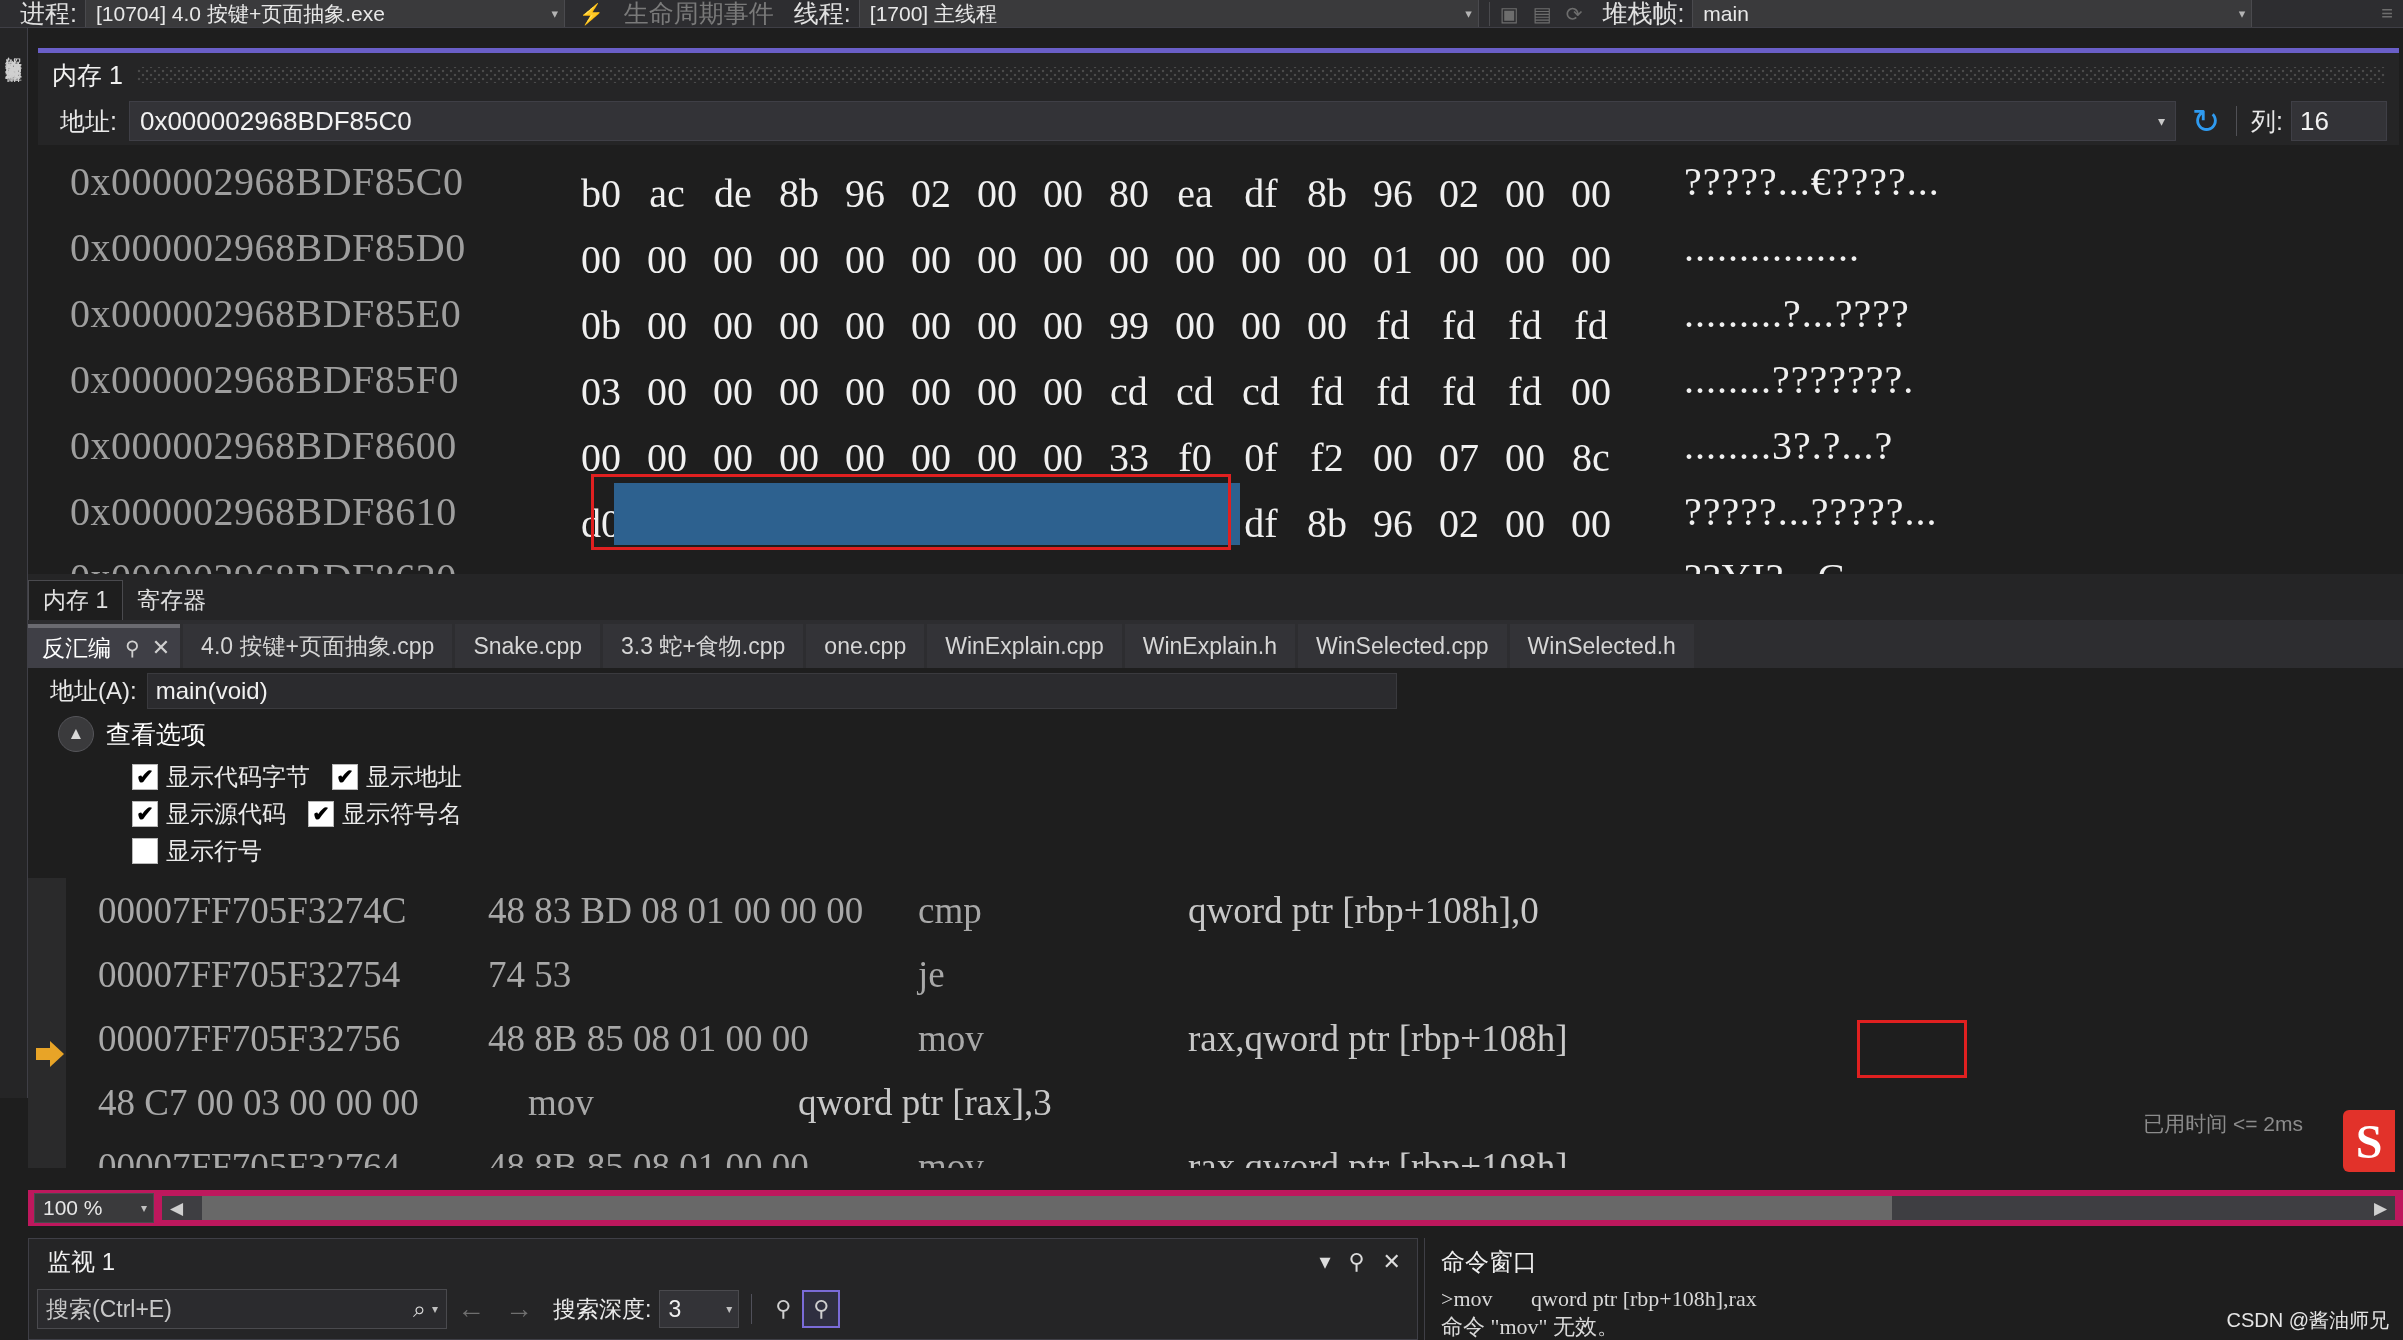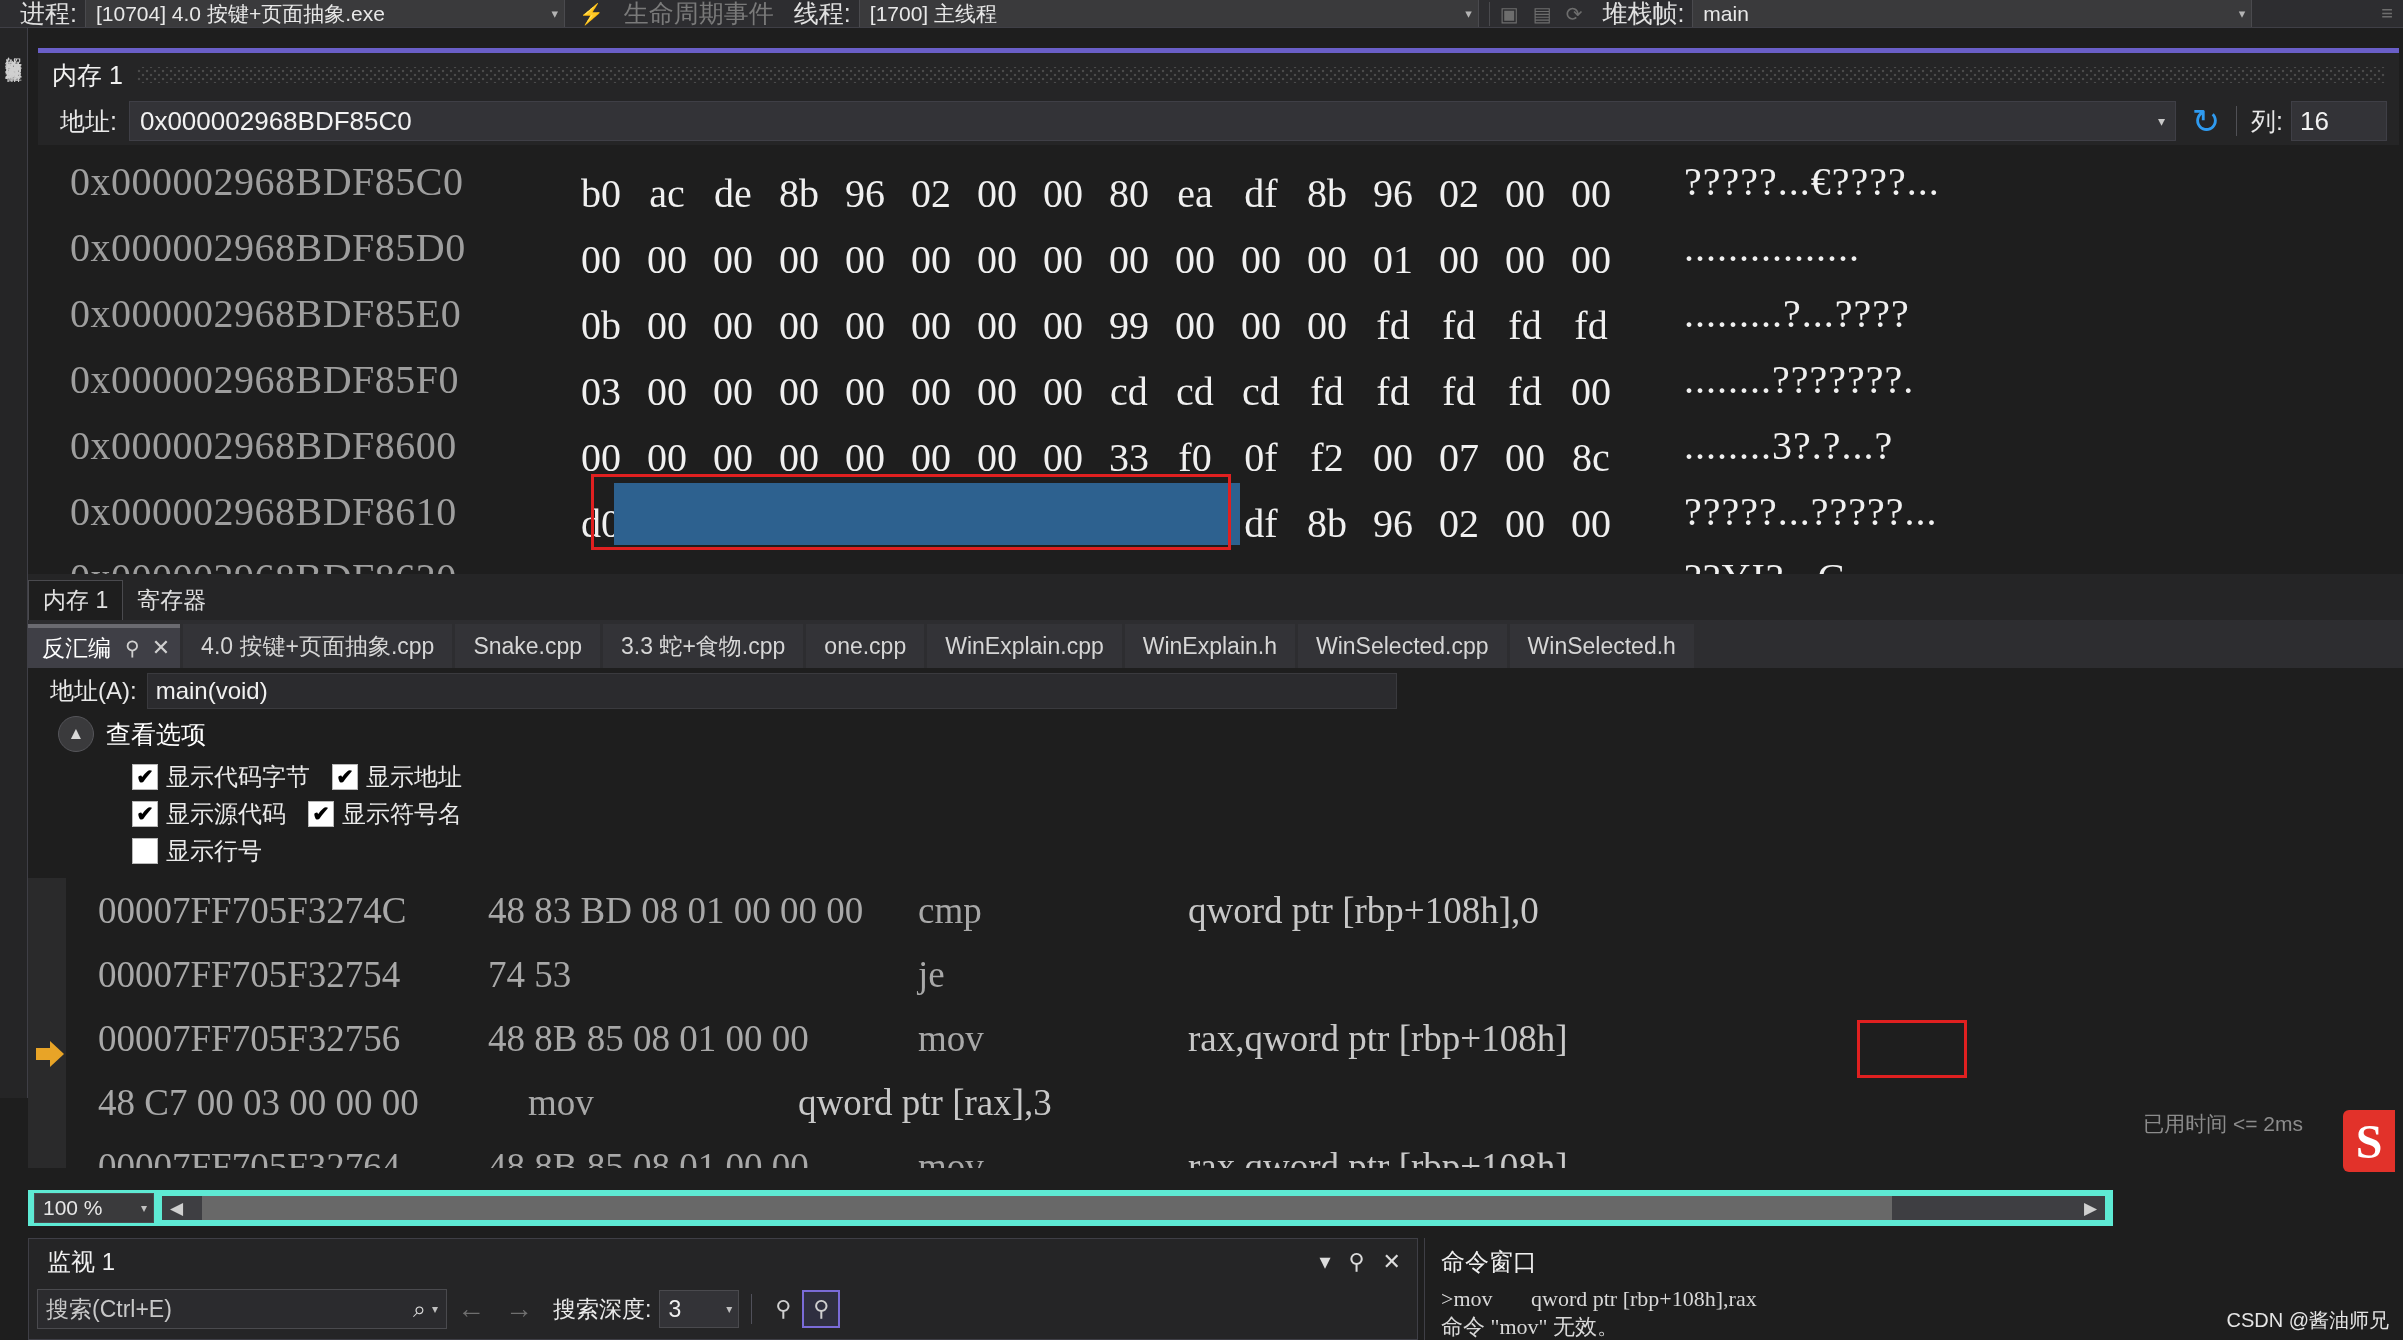--- a/index.html
+++ b/index.html
@@ -204,22 +204,22 @@
   }
   .s-logo {
     position:absolute; right: 8px; top: 1110px; width: 52px; height: 62px;
     background:#e2322a; color:#fff; font-size: 48px; font-weight:bold;
     display:flex; align-items:center; justify-content:center;
     border-radius: 6px 0 0 6px; font-family:"Liberation Serif",serif;
   }
 
   
   .zoombar {
-    position:absolute; left: 28px; top: 1190px; width: 2085px; height: 36px;
-    background:#5eead4; display:flex; align-items:center;
+    position:absolute; left: 28px; top: 1190px; width: 2375px; height: 36px;
+    background:#be185d; display:flex; align-items:center;
   }
   .zoom-box {
     width: 120px; height: 30px; background:#3a3a3c; border:1px solid #4a4a4e;
     color:#e6e6e6; font-size:21px; display:flex; align-items:center;
     padding-left:8px; margin-left:6px;
   }
   .zoom-box .caret{ margin-left:auto; margin-right:6px; font-size:12px; color:#c0c0c0;}
   .hscroll {
     flex:1; height: 24px; margin: 0 8px; background:#3e3e42; position:relative;
   }

